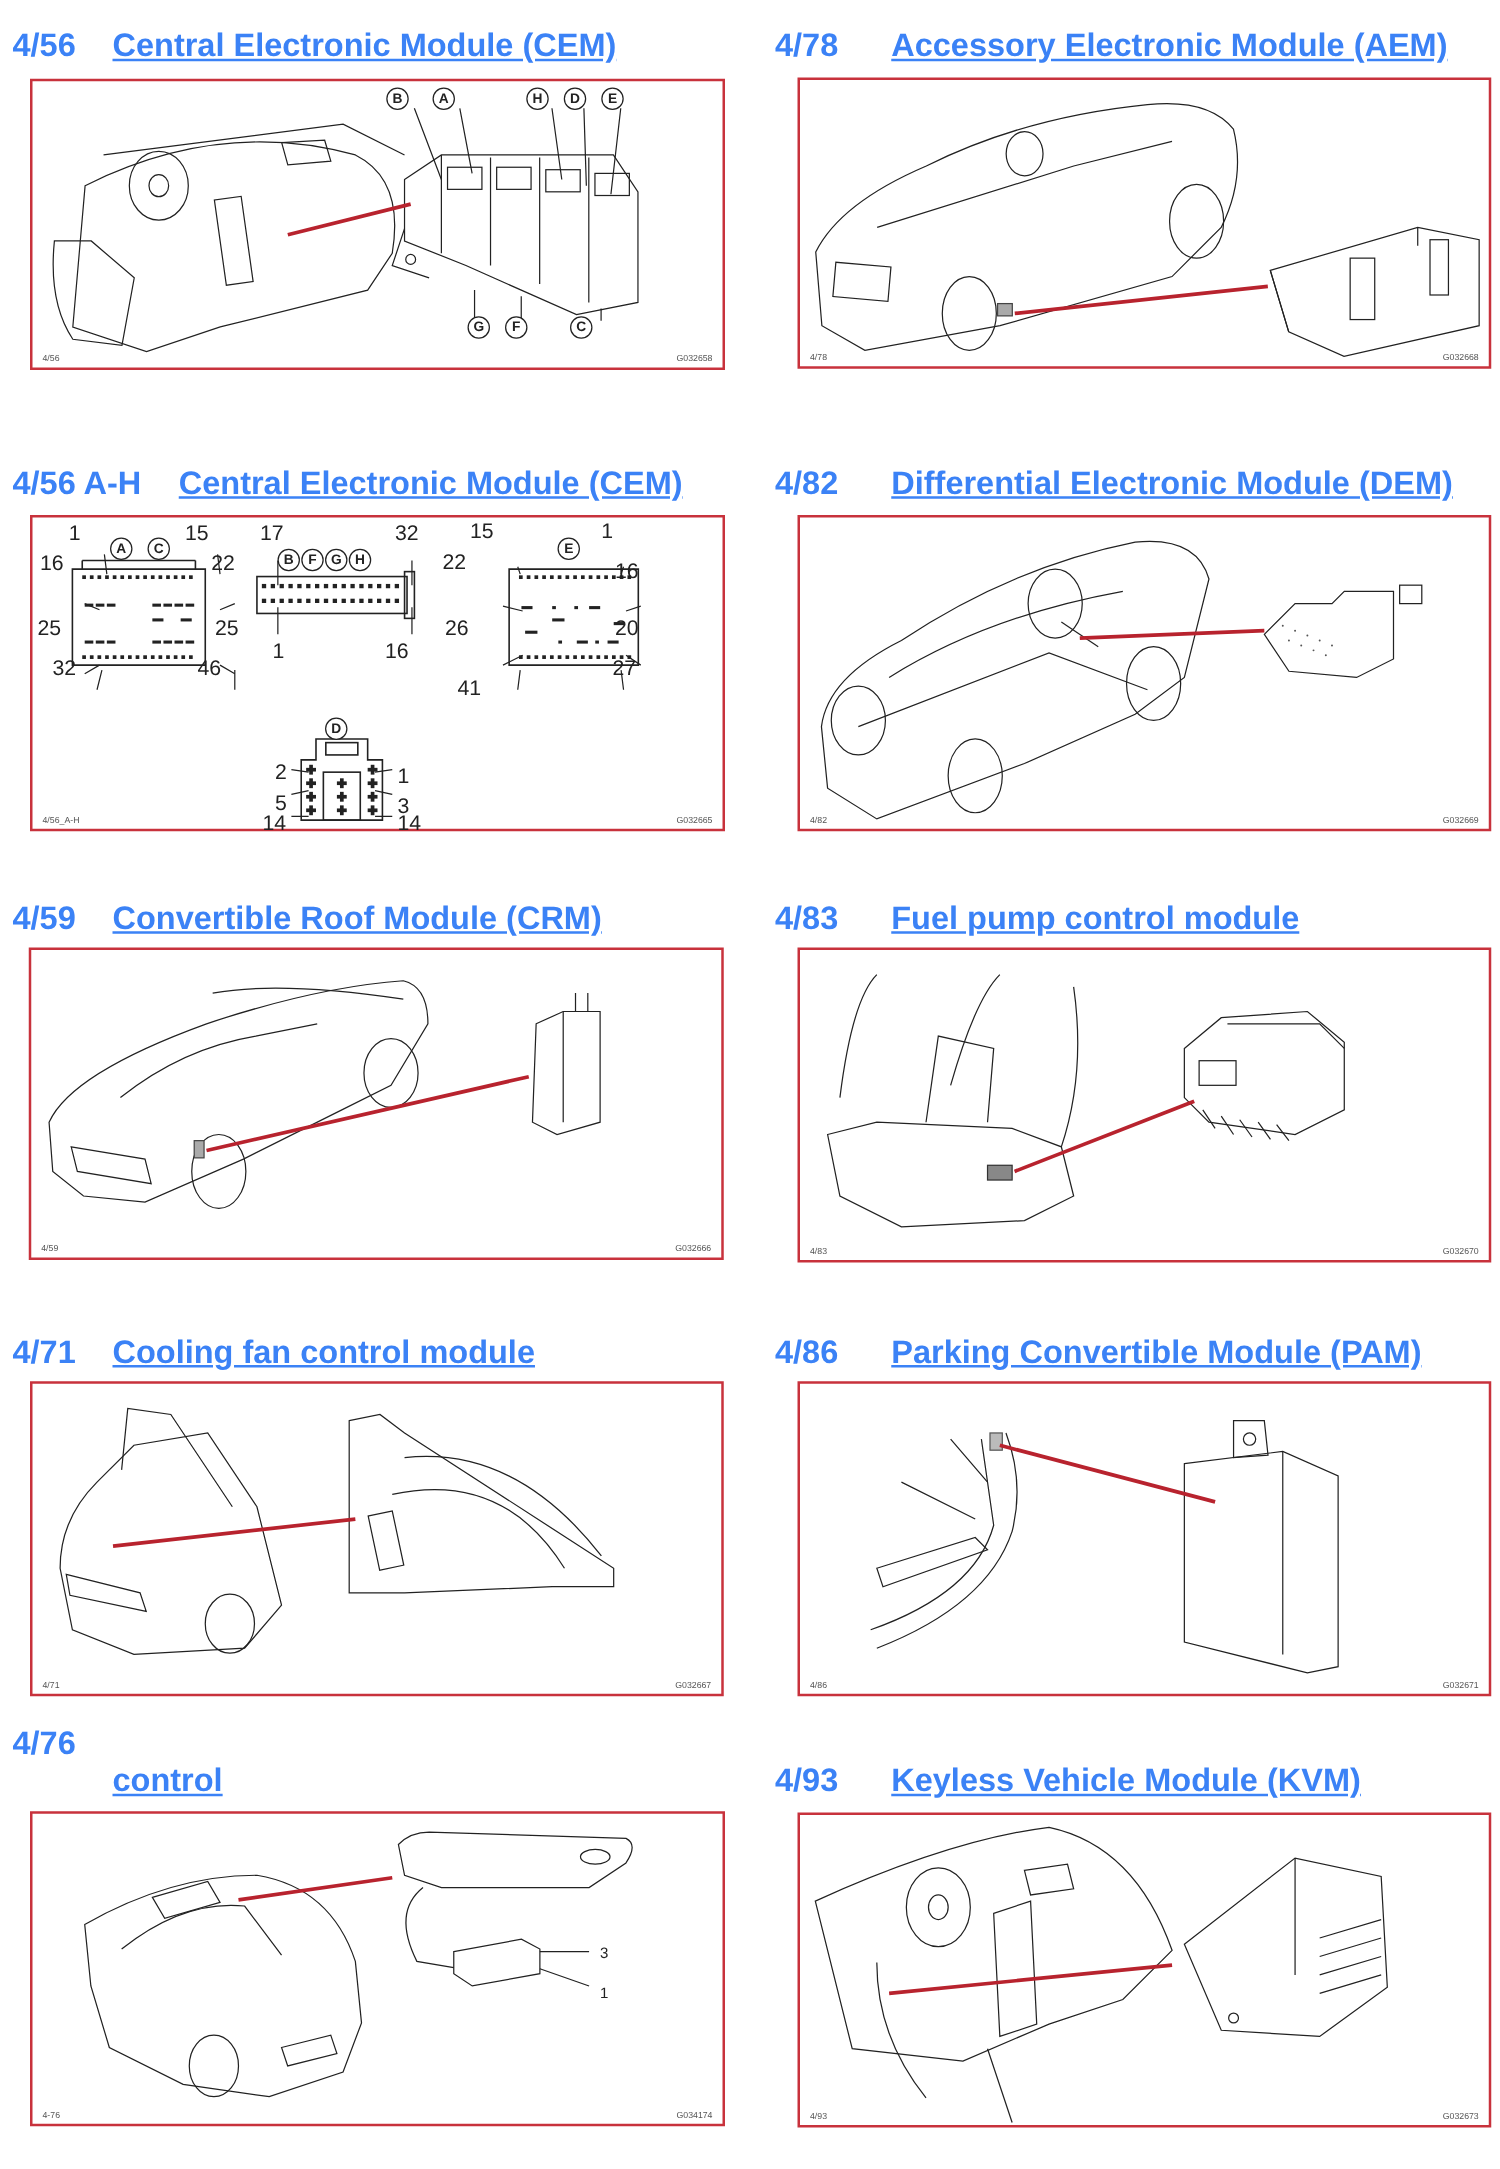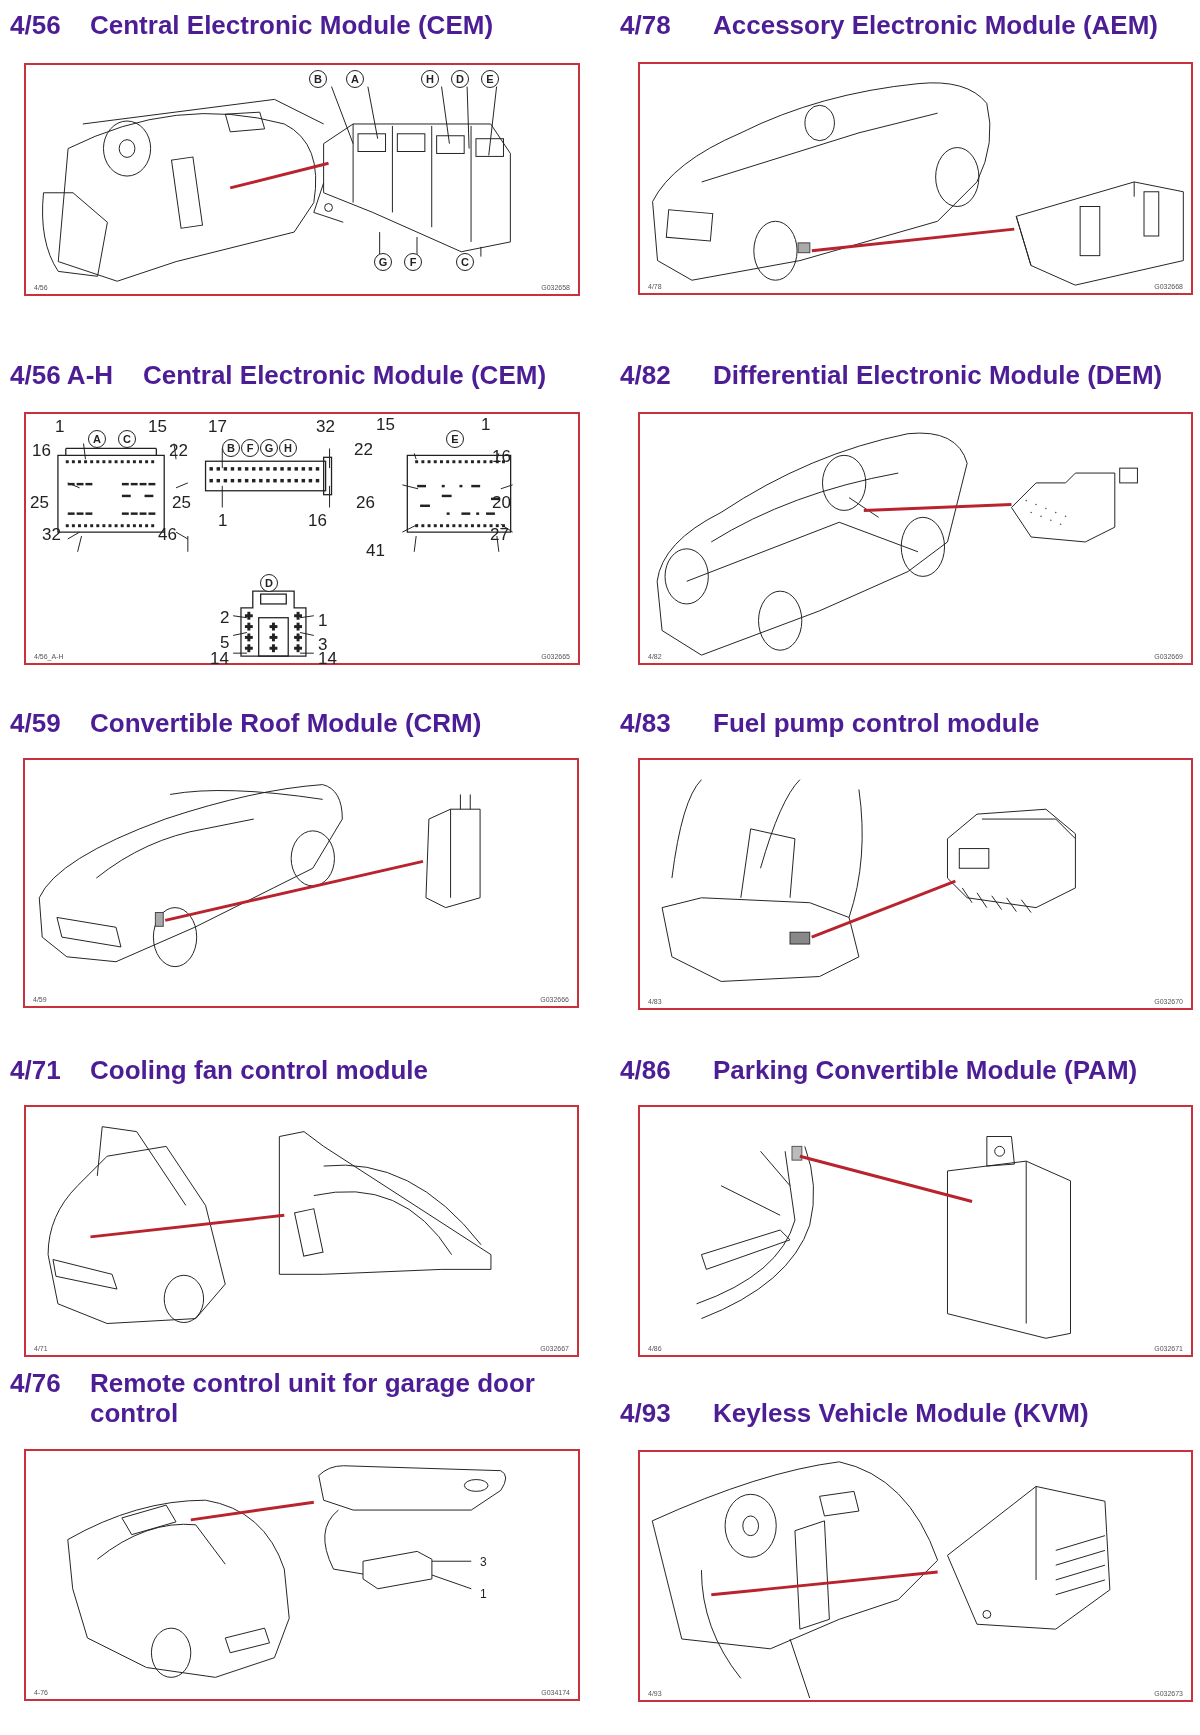--- a/index.html
+++ b/index.html
@@ -1,22 +1,22 @@
 <!DOCTYPE html>
 <html><head>
   <meta charset="utf-8">
   <style>
     html, body { margin: 0; padding: 0; background: #ffffff; }
     body { width: 1200px; height: 1735px; position: relative; overflow: hidden;
            font-family: "Liberation Sans", sans-serif; color: #333333; }
     .panel { position: absolute; width: 600px; }
-    .hdr { position: absolute; left: 0; top: 0; width: 600px; font-weight: bold;
-           font-size: 26px; color: #4c1d95; line-height: 31px; }
+    .hdr { position: absolute; left: 0; top: 11px; width: 600px; font-weight: bold;
+           font-size: 26px; color: #3b82f6; line-height: 31px; }
     .hdr .num { position: absolute; left: 0; top: 0; }
-    .hdr .ttl { position: absolute; top: 0; }
+    .hdr .ttl { position: absolute; top: 0; text-decoration: underline; }
     .frame { position: absolute; border: 2px solid #c8323c; background: #fff; box-sizing: border-box; }
     .frame svg { position: absolute; left: 0; top: 0; width: 100%; height: 100%; }
     .ref { position: absolute; left: 8px; bottom: 3px; font-size: 7px; color: #555; }
     .code { position: absolute; right: 8px; bottom: 3px; font-size: 7px; color: #555; }
     .pin { position: absolute; font-size: 17px; color: #222; font-family: "Liberation Sans", sans-serif; line-height: 17px; }
     .cl { position: absolute; width: 16px; height: 16px; border: 1.2px solid #222; border-radius: 50%;
           font-size: 11px; font-weight: bold; text-align: center; line-height: 16px; color: #222; background:#fff; }
     .lbl3 { position: absolute; font-size: 12px; color: #222; }
   </style>
 </head>
@@ -444,21 +444,20 @@
       <line x1="160" y1="50" x2="335" y2="96" stroke="#b8232e" stroke-width="3"></line>
     </svg>
     <span class="ref">4/86</span>
     <span class="code">G032671</span>
   </div>
 </section>
 
 <section class="panel" style="left:10px;top:1368px;">
   <div class="hdr" style="height:70px">
     <span class="num">4/76</span>
-    <span class="ttl" style="left:80px">Remote control unit for garage door</span>
     <span class="ttl" style="left:80px;top:30px">control</span>
   </div>
   <div class="frame" style="left:14px;top:81px;width:556px;height:252px;">
     <svg viewBox="0 0 556 252">
       <g fill="none" stroke="#222" stroke-width="1">
         <path d="M40 90 Q110 50 180 50 Q240 60 260 120 L265 170 L250 210 L190 230 L120 220 L60 190 L45 140 Z"></path>
         <path d="M70 110 Q120 70 170 75 L200 115"></path>
         <path d="M95 68 L140 55 L150 72 L105 85 Z"></path>
         <ellipse cx="145" cy="205" rx="20" ry="25"></ellipse>
         <path d="M200 190 L240 180 L245 195 L205 205 Z"></path>

